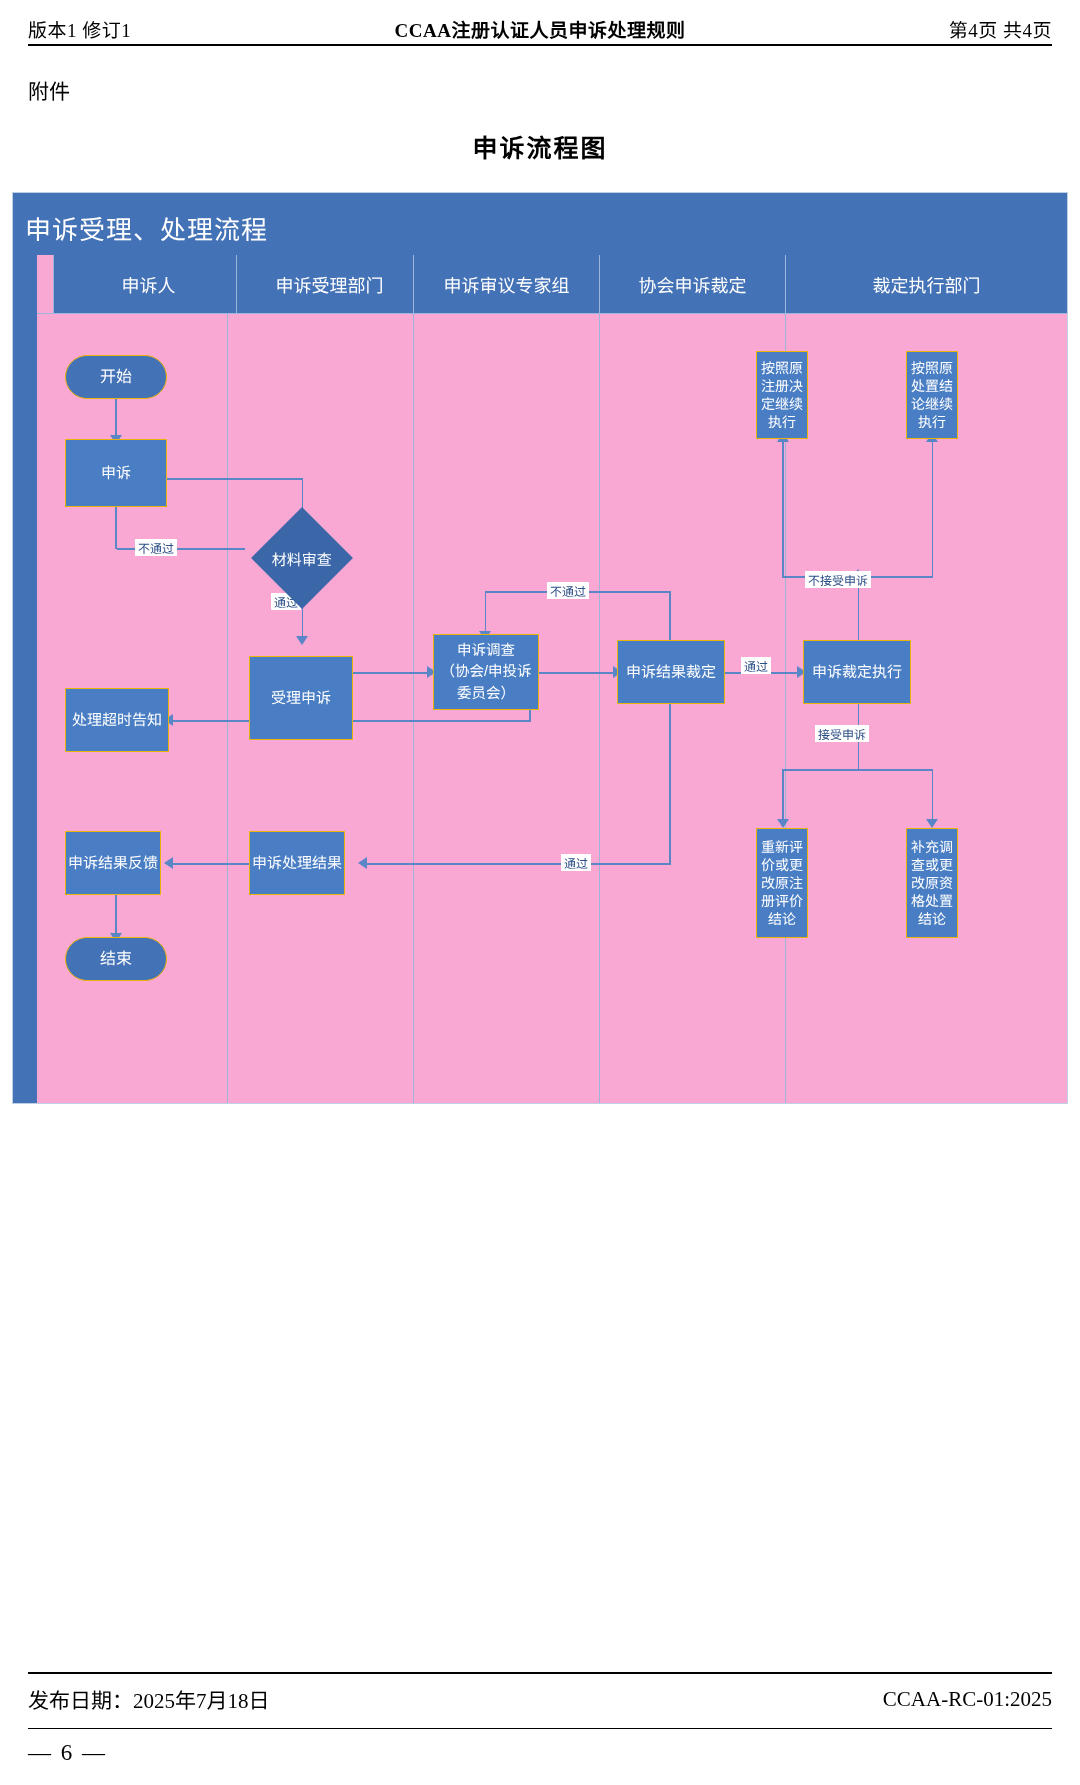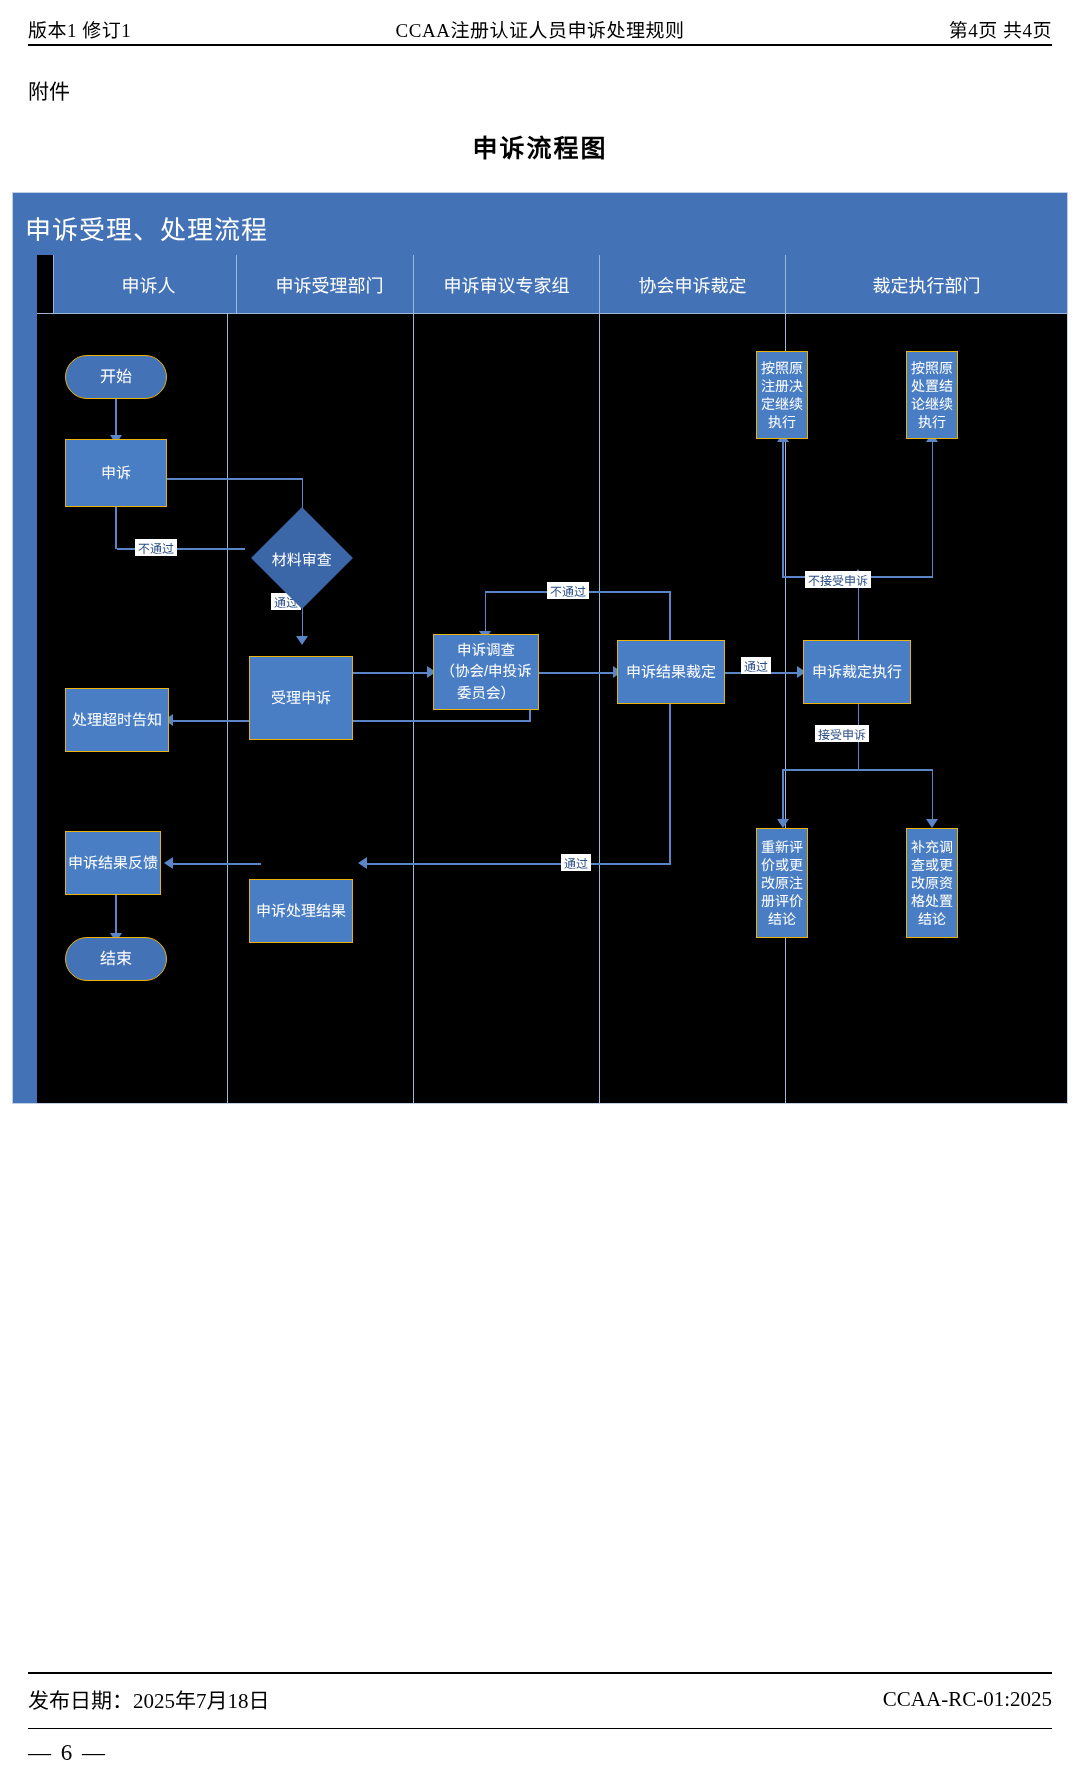--- a/index.html
+++ b/index.html
@@ -8,37 +8,37 @@
     width:1080px;height:1785px;background:#ffffff;
     font-family:"Liberation Serif","DejaVu Serif",serif;
     color:#000;position:relative;overflow:hidden;
   }
   
   .page-header{
     position:absolute;left:28px;top:8px;width:1024px;height:40px;
     display:flex;align-items:center;justify-content:space-between;
     font-size:19px;letter-spacing:.5px;text-align:right;
   }
-  .page-header .mid{font-weight:400;}
+  .page-header .mid{font-weight:700;}
   .hdr-rule{
     position:absolute;left:28px;top:44px;width:1024px;height:0;
     border-top:2px solid #000;
   }
   .attach-label{
     position:absolute;left:28px;top:75px;font-size:21px;
   }
   .fig-title{
     position:absolute;left:0;top:128px;width:1080px;text-align:center;
     font-size:25px;font-weight:700;letter-spacing:2px;
   }
 
   
   .chart{
     position:absolute;left:12px;top:192px;width:1056px;height:912px;
-    background:#000000;border:1px solid #bfcfe6;box-sizing:border-box;
+    background:#f9a8d4;border:1px solid #bfcfe6;box-sizing:border-box;
     font-family:"Liberation Sans","DejaVu Sans",sans-serif;
   }
   .chart-band{
     position:absolute;left:0;top:0;width:100%;height:62px;
     background:#4472b6;
   }
   .chart-band .band-title{
     position:absolute;left:12px;top:16px;color:#fff;font-size:26px;
     letter-spacing:1px;
   }
@@ -237,21 +237,21 @@
   <div class="node small" style="left:893px;top:158px;width:52px;height:88px;">按照原处置结论继续执行</div>
 
   <div class="node small" style="left:743px;top:635px;width:52px;height:110px;">重新评价或更改原注册评价结论</div>
 
   <div class="node small" style="left:893px;top:635px;width:52px;height:110px;">补充调查或更改原资格处置结论</div>
 
   <div class="node" style="left:52px;top:495px;width:104px;height:64px;">处理超时告知</div>
 
   <div class="node" style="left:52px;top:638px;width:96px;height:64px;">申诉结果反馈</div>
 
-  <div class="node" style="left:236px;top:638px;width:104px;height:64px;margin-top:48px;">申诉处理结果</div>
+  <div class="node" style="left:236px;top:638px;width:96px;height:64px;">申诉处理结果</div>
 
   <div class="node term" style="left:52px;top:744px;width:102px;height:44px;">结束</div>
 
 </div>
 
 <div class="foot-rule"></div>
 <div class="page-footer">
   <div>发布日期：2025年7月18日</div>
   <div>CCAA-RC-01:2025</div>
 </div>

